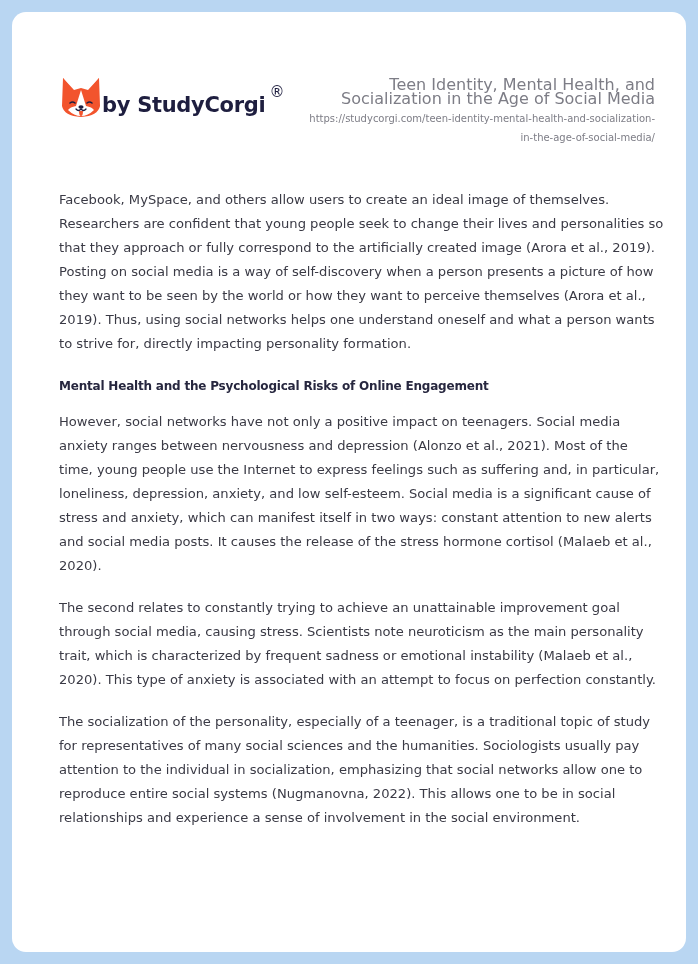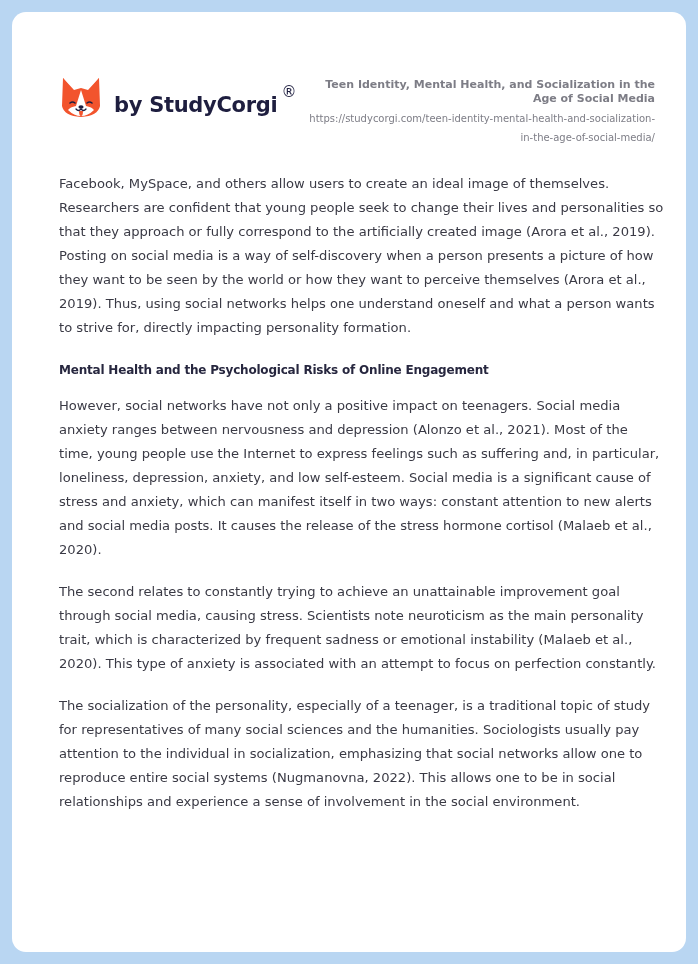--- a/index.html
+++ b/index.html
@@ -17,21 +17,20 @@
     background: #ffffff;
     border-radius: 14px;
   }
   .logo {
     position: absolute;
     left: 48px; top: 64px;
     display: flex; align-items: center;
   }
   .logo svg { width: 42px; height: 46px; }
   .logo-text {
-    margin-left: 12px;
     margin-top: 12px;
     font-family: "DejaVu Sans", sans-serif;
     font-weight: bold;
     font-size: 21px;
     color: #1e1e3f;
     letter-spacing: -0.3px;
     text-align: right;
   }
   .logo-reg {
     font-family: "DejaVu Sans", sans-serif;
@@ -41,35 +40,35 @@
     margin-top: -14px;
   }
   .meta {
     position: absolute;
     right: 31px; top: 66px;
     width: 350px;
     text-align: right;
   }
   .meta-title {
     font-family: "DejaVu Sans", sans-serif;
-    font-weight: bold;
-    font-size: 11px;
+    font-weight: normal;
+    font-size: 16px;
     line-height: 14px;
     color: #7d7d86;
   }
   .meta-url {
     margin-top: 3px;
     font-family: "DejaVu Sans", sans-serif;
     font-size: 10px;
     line-height: 19px;
     color: #7d7d86;
   }
   .content {
     position: absolute;
-    left: 47px; top: 160px;
+    left: 47px; top: 176px;
     width: 606px;
   }
   .content p {
     margin: 0 0 18px 0;
     font-family: "DejaVu Sans", sans-serif;
     font-size: 13.1px;
     line-height: 24px;
     color: #3a3a45;
   }
   .content h2 {

